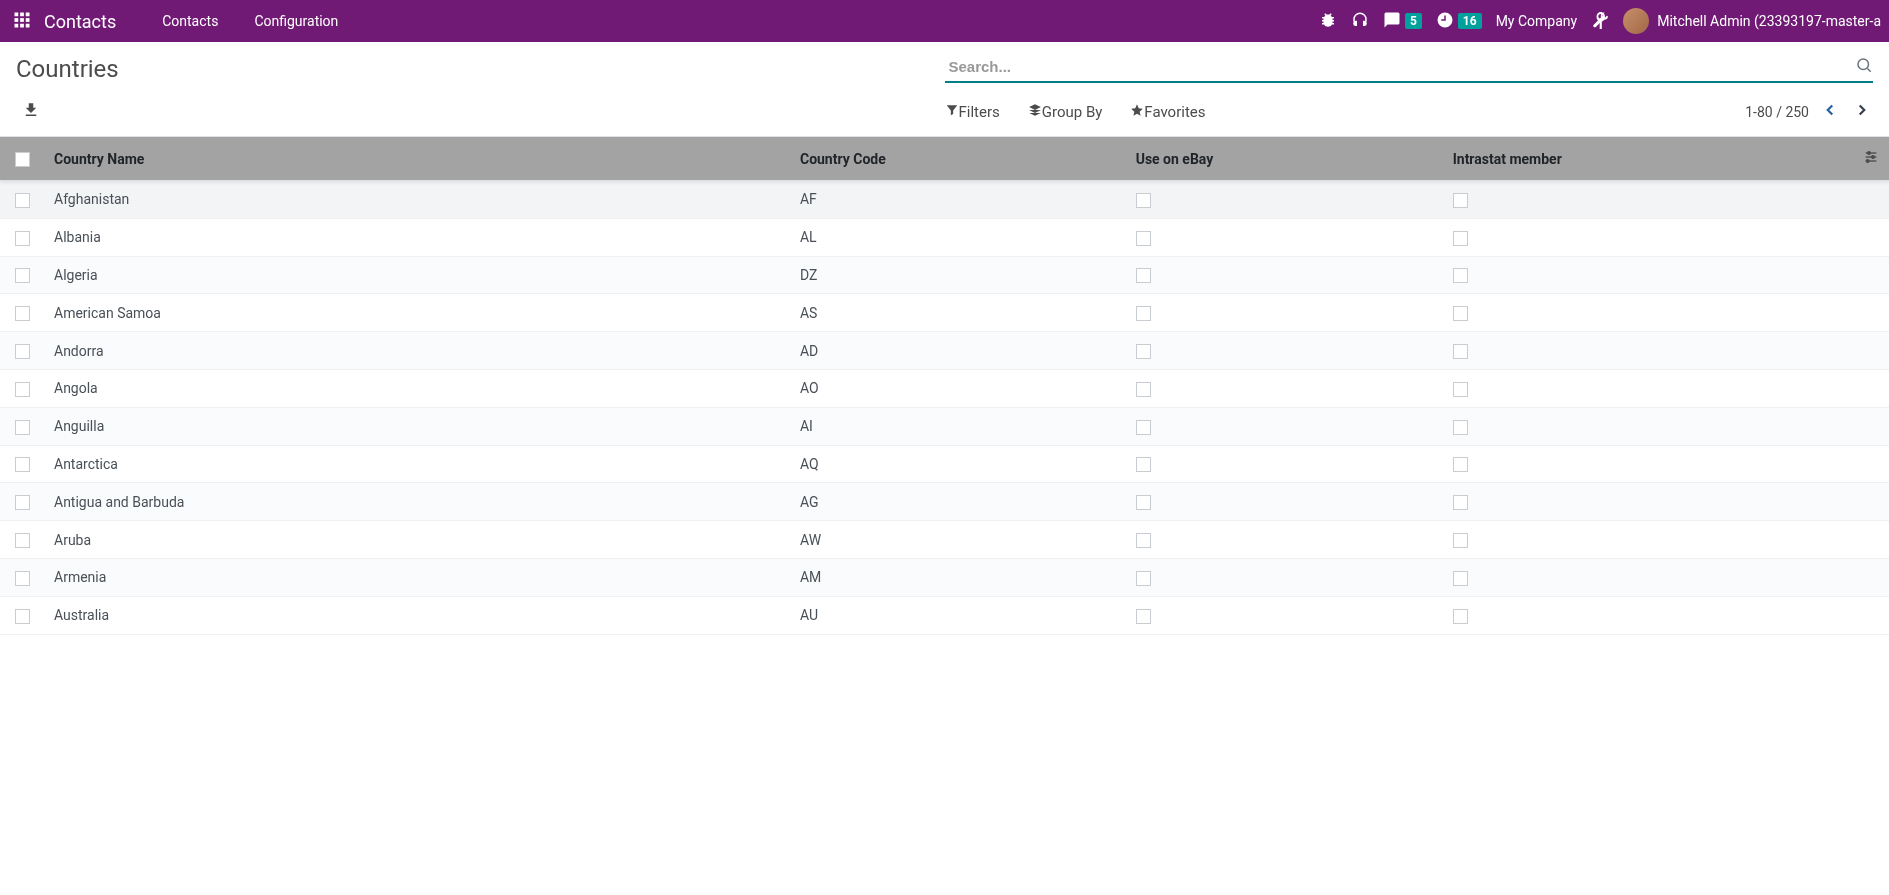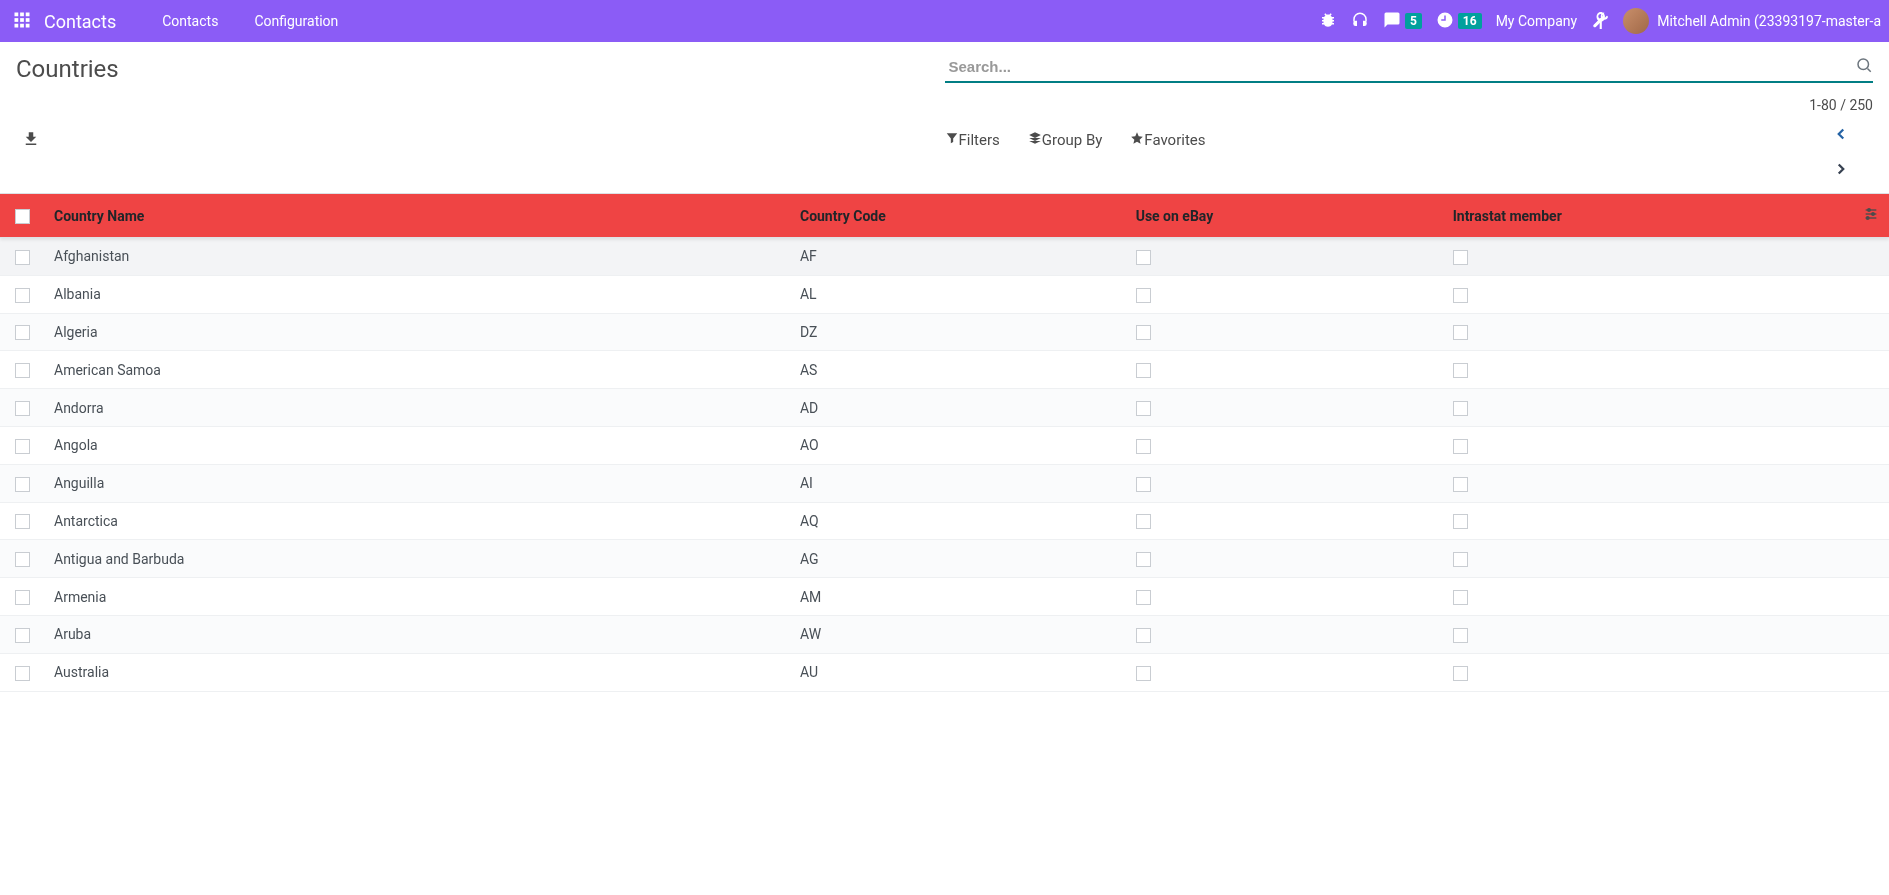--- a/index.html
+++ b/index.html
@@ -6,21 +6,21 @@
   body {
     font-family: -apple-system, BlinkMacSystemFont, "Segoe UI", Roboto, "Helvetica Neue", Arial, sans-serif;
     font-size: 14px;
     color: #4c4c4c;
     background: #fff;
     overflow-x: hidden;
   }
 
   
   .topbar {
-    background: #8b5cf6;
+    background: #701a75;
     color: #fff;
     height: 42px;
     display: flex;
     align-items: center;
     padding: 0 8px;
   }
   .topbar-left { display: flex; align-items: center; gap: 0; }
   .topbar-right { margin-left: auto; display: flex; align-items: center; gap: 14px; }
   .apps-grid {
     width: 28px; height: 28px;
@@ -80,32 +80,32 @@
   }
   .cp-left-buttons { width: 50%; display:flex; align-items:center; }
   .export-btn { color: #4c4c4c; cursor: pointer; padding: 4px 6px; }
   .export-btn svg { width: 18px; height: 18px; }
   .cp-right-tools { flex: 1; display: flex; align-items: center; gap: 28px; }
   .tool-btn {
     display: flex; align-items: center; gap: 0; color: #4c4c4c;
     font-size: 15px; cursor: pointer;
   }
   .tool-btn svg { width: 14px; height: 14px; }
-  .pager-group { margin-left: auto; display: flex; align-items: center; gap: 10px; flex-direction: column; }
+  .pager-group { margin-left: auto; display: flex; align-items: center; gap: 10px; }
   .pager-text { font-size: 14px; color: #4c4c4c; }
   .pager-btn { color: #374151; cursor: pointer; padding: 2px; }
   .pager-btn.prev { color: #2563a5; }
   .pager-btn svg { width: 18px; height: 18px; }
 
   
   .list-view { border-top: 1px solid #dee2e6; }
   table { width: 100%; border-collapse: collapse; table-layout: fixed; }
   thead th {
     text-align: left; font-weight: 700; font-size: 14px; color: #212529;
-    padding: 12px 10px; border-bottom: 1px solid #dee2e6; background: #ef4444;
+    padding: 12px 10px; border-bottom: 1px solid #dee2e6; background: #a3a3a3;
   }
   thead { box-shadow: 0 2px 3px rgba(0,0,0,0.08); position: relative; z-index: 1; }
   tbody td {
     padding: 10px 10px; border-bottom: 1px solid #eef0f2; font-size: 14px;
     color: #4c4c4c; vertical-align: middle;
   }
   tbody tr:nth-child(even) { background: #fff; }
   tbody tr:nth-child(odd) { background: #fafbfc; }
   tbody tr:first-child { background: #f3f4f6; }
   .col-check { width: 44px; text-align: center; }
@@ -364,30 +364,30 @@
         <tr>
           <td class="col-check"><span class="cell-checkbox"></span></td>
           <td class="name-cell">Antigua and Barbuda</td>
           <td class="code-cell">AG</td>
           <td><span class="cell-checkbox"></span></td>
           <td><span class="cell-checkbox"></span></td>
           <td></td>
         </tr>
         <tr>
           <td class="col-check"><span class="cell-checkbox"></span></td>
+          <td class="name-cell">Aruba</td>
+          <td class="code-cell">AW</td>
+          <td><span class="cell-checkbox"></span></td>
+          <td><span class="cell-checkbox"></span></td>
+          <td></td>
+        </tr>
+        <tr>
+          <td class="col-check"><span class="cell-checkbox"></span></td>
           <td class="name-cell">Armenia</td>
           <td class="code-cell">AM</td>
-          <td><span class="cell-checkbox"></span></td>
-          <td><span class="cell-checkbox"></span></td>
-          <td></td>
-        </tr>
-        <tr>
-          <td class="col-check"><span class="cell-checkbox"></span></td>
-          <td class="name-cell">Aruba</td>
-          <td class="code-cell">AW</td>
           <td><span class="cell-checkbox"></span></td>
           <td><span class="cell-checkbox"></span></td>
           <td></td>
         </tr>
         <tr>
           <td class="col-check"><span class="cell-checkbox"></span></td>
           <td class="name-cell">Australia</td>
           <td class="code-cell">AU</td>
           <td><span class="cell-checkbox"></span></td>
           <td><span class="cell-checkbox"></span></td>

